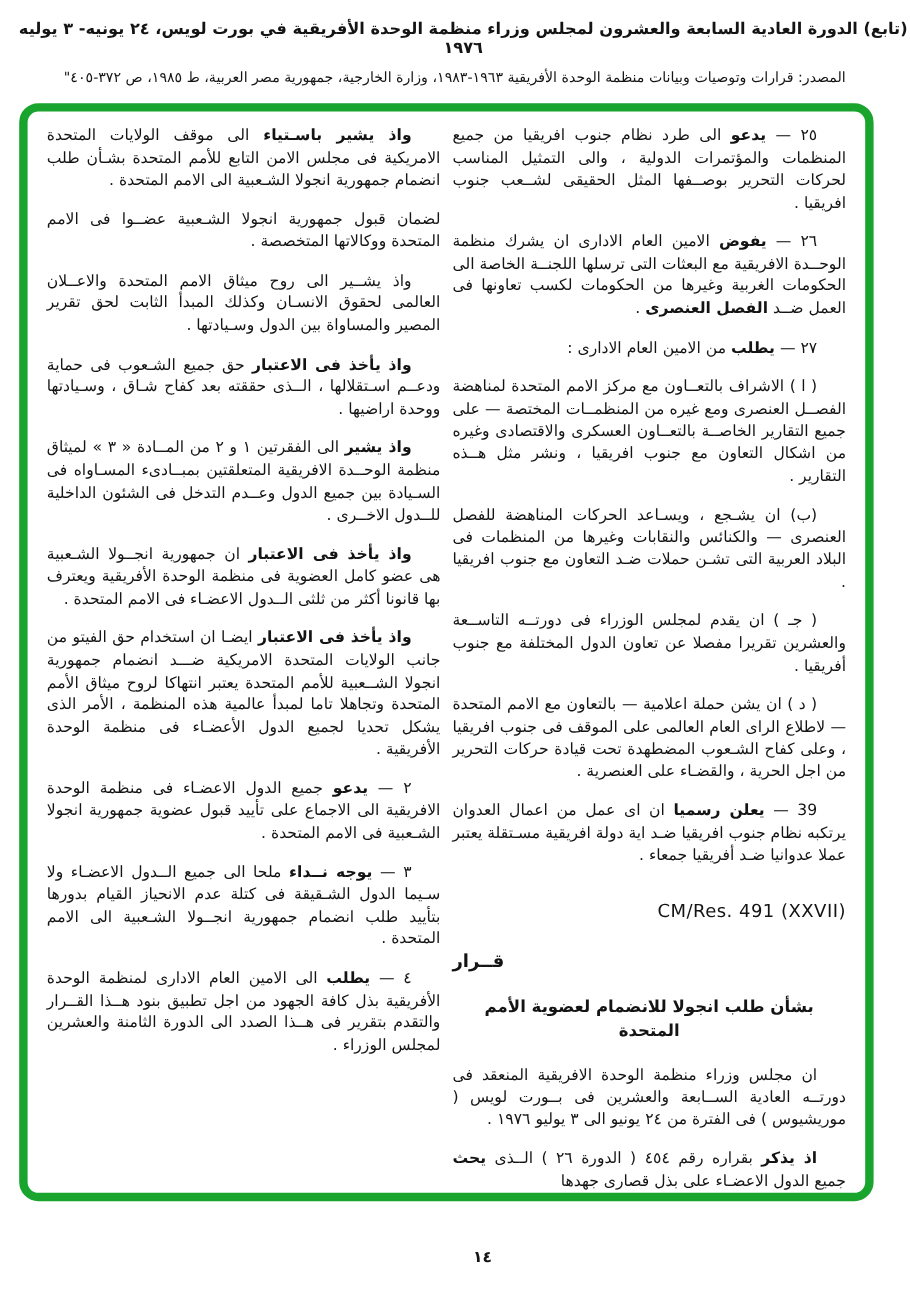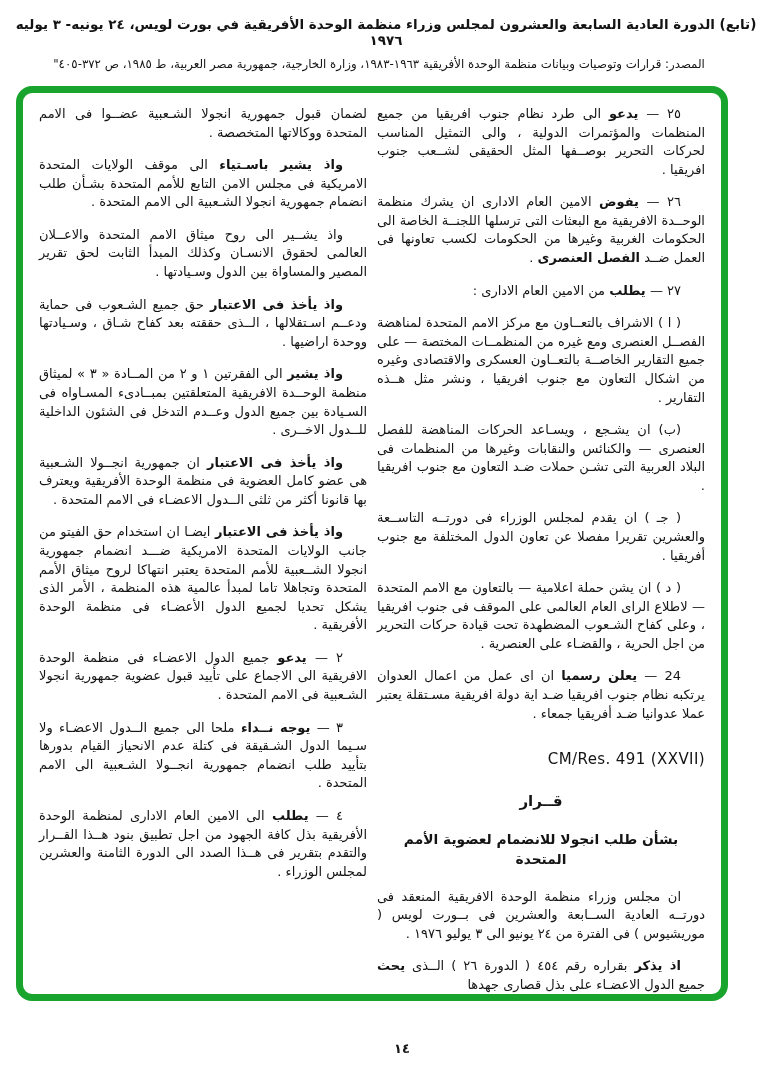--- a/index.html
+++ b/index.html
@@ -33,21 +33,21 @@
   .col-right { right:16px; }
   .col-left  { left:16px; }
   p.para { margin:0 0 14px; text-indent:24px; }
   p.para.noindent { text-indent:0; }
   p.para.latin {
     direction:ltr; text-align:right; text-indent:0;
     font-size:15px; margin:26px 0 20px;
     letter-spacing:0.4px;
   }
   p.para.heading {
-    text-align:center; text-indent:0; font-weight:bold;
+    text-align:left; text-indent:0; font-weight:bold;
     font-size:15px; margin:4px 0 18px; word-spacing:2px;
   }
   p.para.subheading {
     text-align:center; text-indent:0; font-weight:bold;
     font-size:13.8px; margin:0 0 18px;
   }
   .page-number {
     position:absolute; bottom:22px; left:0; right:0;
     text-align:center; font-size:13px; font-weight:bold;
     direction:rtl;
@@ -64,30 +64,30 @@
 
 <div class="green-box" style="border-color: rgb(25, 164, 46);">
   <div class="col col-right">
       <p class="para body"><span>٢٥ — </span><b>يدعو</b><span> الى طرد نظام جنوب افريقيا من جميع المنظمات والمؤتمرات الدولية ، والى التمثيل المناسب لحركات التحرير بوصــفها المثل الحقيقى لشــعب جنوب افريقيا .</span></p>
       <p class="para body"><span>٢٦ — </span><b>يفوض</b><span> الامين العام الادارى ان يشرك منظمة الوحــدة الافريقية مع البعثات التى ترسلها اللجنــة الخاصة الى الحكومات الغربية وغيرها من الحكومات لكسب تعاونها فى العمل ضــد </span><b>الفصل العنصرى</b><span> .</span></p>
       <p class="para body"><span>٢٧ — </span><b>يطلب</b><span> من الامين العام الادارى :</span></p>
       <p class="para body"><span>( ا ) الاشراف بالتعــاون مع مركز الامم المتحدة لمناهضة الفصــل العنصرى ومع غيره من المنظمــات المختصة — على جميع التقارير الخاصــة بالتعــاون العسكرى والاقتصادى وغيره من اشكال التعاون مع جنوب افريقيا ، ونشر مثل هــذه التقارير .</span></p>
       <p class="para body"><span>(ب) ان يشـجع ، ويسـاعد الحركات المناهضة للفصل العنصرى — والكنائس والنقابات وغيرها من المنظمات فى البلاد العربية التى تشـن حملات ضـد التعاون مع جنوب افريقيا .</span></p>
       <p class="para body"><span>( جـ ) ان يقدم لمجلس الوزراء فى دورتــه التاســعة والعشرين تقريرا مفصلا عن تعاون الدول المختلفة مع جنوب أفريقيا .</span></p>
       <p class="para body"><span>( د ) ان يشن حملة اعلامية — بالتعاون مع الامم المتحدة — لاطلاع الراى العام العالمى على الموقف فى جنوب افريقيا ، وعلى كفاح الشـعوب المضطهدة تحت قيادة حركات التحرير من اجل الحرية ، والقضـاء على العنصرية .</span></p>
-      <p class="para body"><span>24 — </span><b>يعلن رسميا</b><span> ان اى عمل من اعمال العدوان يرتكبه نظام جنوب افريقيا ضـد اية دولة افريقية مسـتقلة يعتبر عملا عدوانيا ضـد أفريقيا جمعاء .</span></p>
+      <p class="para body"><span>39 — </span><b>يعلن رسميا</b><span> ان اى عمل من اعمال العدوان يرتكبه نظام جنوب افريقيا ضـد اية دولة افريقية مسـتقلة يعتبر عملا عدوانيا ضـد أفريقيا جمعاء .</span></p>
       <p class="para latin"><span>CM/Res. 491 (XXVII)</span></p>
       <p class="para heading"><span>قــرار</span></p>
       <p class="para subheading"><span>بشأن طلب انجولا للانضمام لعضوية الأمم المتحدة</span></p>
       <p class="para body"><span>ان مجلس وزراء منظمة الوحدة الافريقية المنعقد فى دورتــه العادية الســابعة والعشرين فى بــورت لويس ( موريشيوس ) فى الفترة من ٢٤ يونيو الى ٣ يوليو ١٩٧٦ .</span></p>
       <p class="para body"><b>اذ يذكر</b><span> بقراره رقم ٤٥٤ ( الدورة ٢٦ ) الــذى </span><b>يحث</b><span> جميع الدول الاعضـاء على بذل قصارى جهدها</span></p>
     </div>
   <div class="col col-left">
+      <p class="para body"><b>واذ يشير باسـتياء</b><span> الى موقف الولايات المتحدة الامريكية فى مجلس الامن التابع للأمم المتحدة بشـأن طلب انضمام جمهورية انجولا الشـعبية الى الامم المتحدة .</span></p>
       <p class="para body noindent"><span>لضمان قبول جمهورية انجولا الشـعبية عضــوا فى الامم المتحدة ووكالاتها المتخصصة .</span></p>
-      <p class="para body"><b>واذ يشير باسـتياء</b><span> الى موقف الولايات المتحدة الامريكية فى مجلس الامن التابع للأمم المتحدة بشـأن طلب انضمام جمهورية انجولا الشـعبية الى الامم المتحدة .</span></p>
       <p class="para body"><span>واذ يشــير الى روح ميثاق الامم المتحدة والاعــلان العالمى لحقوق الانسـان وكذلك المبدأ الثابت لحق تقرير المصير والمساواة بين الدول وسـيادتها .</span></p>
       <p class="para body"><b>واذ يأخذ فى الاعتبار</b><span> حق جميع الشـعوب فى حماية ودعــم اسـتقلالها ، الــذى حققته بعد كفاح شـاق ، وسـيادتها ووحدة اراضيها .</span></p>
       <p class="para body"><b>واذ يشير</b><span> الى الفقرتين ١ و ٢ من المــادة « ٣ » لميثاق منظمة الوحــدة الافريقية المتعلقتين بمبــادىء المسـاواه فى السـيادة بين جميع الدول وعــدم التدخل فى الشئون الداخلية للــدول الاخــرى .</span></p>
       <p class="para body"><b>واذ يأخذ فى الاعتبار</b><span> ان جمهورية انجــولا الشـعبية هى عضو كامل العضوية فى منظمة الوحدة الأفريقية ويعترف بها قانونا أكثر من ثلثى الــدول الاعضـاء فى الامم المتحدة .</span></p>
       <p class="para body"><b>واذ يأخذ فى الاعتبار</b><span> ايضـا ان استخدام حق الفيتو من جانب الولايات المتحدة الامريكية ضـــد انضمام جمهورية انجولا الشــعبية للأمم المتحدة يعتبر انتهاكا لروح ميثاق الأمم المتحدة وتجاهلا تاما لمبدأ عالمية هذه المنظمة ، الأمر الذى يشكل تحديا لجميع الدول الأعضـاء فى منظمة الوحدة الأفريقية .</span></p>
       <p class="para body"><span>٢ — </span><b>يدعو</b><span> جميع الدول الاعضـاء فى منظمة الوحدة الافريقية الى الاجماع على تأييد قبول عضوية جمهورية انجولا الشـعبية فى الامم المتحدة .</span></p>
       <p class="para body"><span>٣ — </span><b>يوجه نــداء</b><span> ملحا الى جميع الــدول الاعضـاء ولا سـيما الدول الشـقيقة فى كتلة عدم الانحياز القيام بدورها بتأييد طلب انضمام جمهورية انجــولا الشـعبية الى الامم المتحدة .</span></p>
       <p class="para body"><span>٤ — </span><b>يطلب</b><span> الى الامين العام الادارى لمنظمة الوحدة الأفريقية بذل كافة الجهود من اجل تطبيق بنود هــذا القــرار والتقدم بتقرير فى هــذا الصدد الى الدورة الثامنة والعشرين لمجلس الوزراء .</span></p>
     </div>
 </div>

